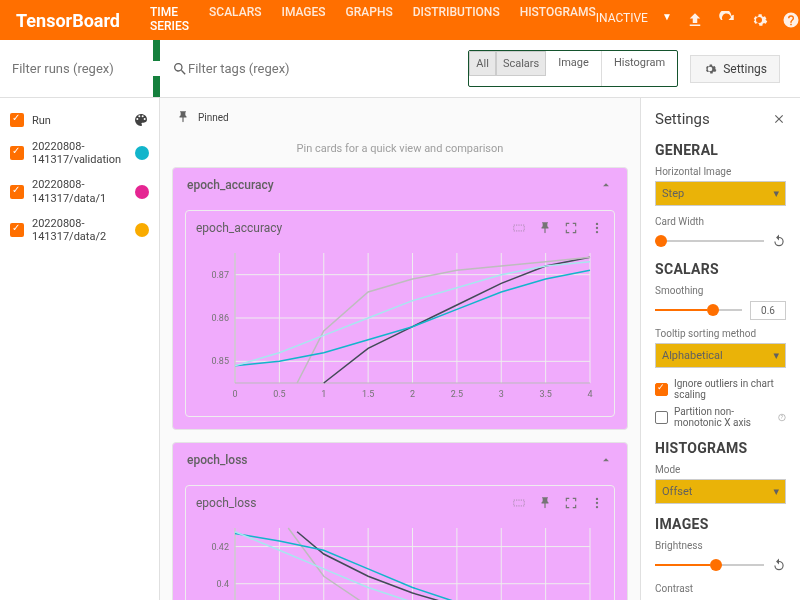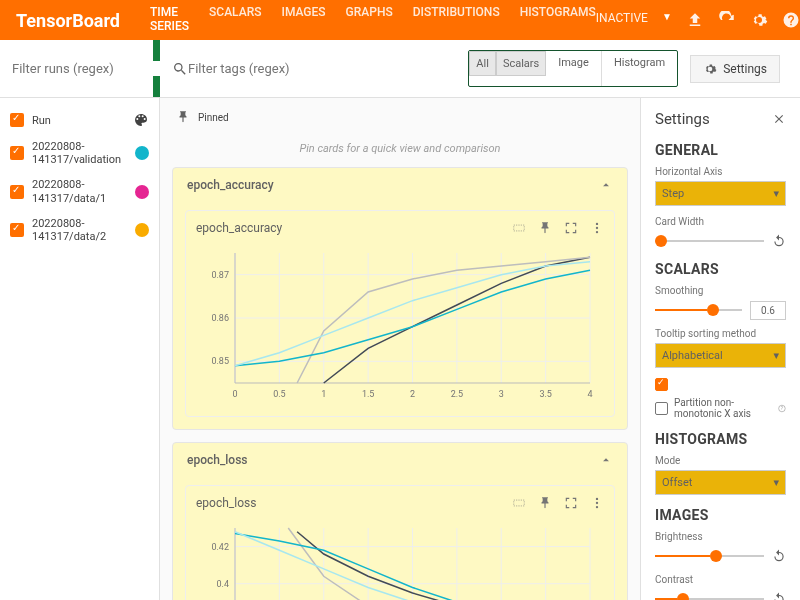--- a/index.html
+++ b/index.html
@@ -25,22 +25,22 @@
 .main{display:flex;height:520px}
 .sidebar{width:160px;border-right:1px solid #e0e0e0;padding:8px 10px}
 .run-row{display:flex;align-items:center;gap:8px;padding:6px 0;font-size:11px;color:#424242}
 .cb{width:14px;height:14px;background:#ff6f00;border-radius:2px;position:relative;flex-shrink:0}
 .cb::after{content:"✓";color:#fff;font-size:10px;position:absolute;top:-1px;left:2px}
 .dot{width:14px;height:14px;border-radius:50%;margin-left:auto;flex-shrink:0}
 .palette{width:16px;height:16px;margin-left:auto;fill:#424242}
 .content{flex:1;overflow-y:auto;background:#fafafa;padding:0 12px}
 .pinned{display:flex;align-items:center;gap:8px;padding:12px 4px;font-size:10px;color:#424242}
 .pin-icon{width:14px;height:14px;fill:#616161}
-.hint{text-align:center;font-size:11px;font-style:italic;color:#9e9e9e;padding:6px 0 12px}
-.section{background:#fef9c3;border:1px solid #e5e5e5;border-radius:4px;margin-bottom:12px}
+.hint{text-align:center;font-size:11px;color:#9e9e9e;padding:6px 0 12px}
+.section{background:#f0abfc;border:1px solid #e5e5e5;border-radius:4px;margin-bottom:12px}
 .section-h{display:flex;justify-content:space-between;align-items:center;padding:10px 14px;font-size:12px;font-weight:500;color:#616161;cursor:pointer}
 .chev{width:14px;height:14px;fill:#757575}
 .card{margin:8px 12px 12px;border:1px solid #eee;border-radius:4px;padding:10px}
 .card-h{display:flex;align-items:center;padding-bottom:8px}
 .card-title{font-size:12px;color:#616161}
 .card-tools{margin-left:auto;display:flex;gap:12px}
 .tool{width:14px;height:14px;fill:#757575;cursor:pointer}
 svg.chart{width:100%;height:160px}
 .axis-line{stroke:#bbb;stroke-width:1}
 .grid{stroke:#eee;stroke-width:1}
@@ -286,21 +286,21 @@
 
   <div class="panel">
     <div class="panel-h">
       <span>Settings</span>
       <svg class="close-x" viewBox="0 0 24 24">
           <path d="M19 6.4L17.6 5 12 10.6 6.4 5 5 6.4 10.6 12 5 17.6 6.4 19 12 13.4 17.6 19 19 17.6 13.4 12z"></path>
         </svg>
     </div>
 
     <div class="grp">GENERAL</div>
-    <div class="lbl">Horizontal Axis</div>
+    <div class="lbl">Horizontal Image</div>
     <div class="sel">
         <span>Step</span>
         <span>▾</span>
       </div>
     <div class="lbl">Card Width</div>
     <div class="slider">
         <div class="track">
           <div class="thumb" style="left:0"></div>
         </div>
         <svg class="reset" viewBox="0 0 24 24">
@@ -317,20 +317,21 @@
         </div>
         <div class="valbox">0.6</div>
       </div>
     <div class="lbl">Tooltip sorting method</div>
     <div class="sel">
         <span>Alphabetical</span>
         <span>▾</span>
       </div>
     <div class="ckrow">
         <div class="ck on"></div>
+        <span>Ignore outliers in chart scaling</span>
       </div>
     <div class="ckrow">
         <div class="ck"></div>
         <span>Partition non-monotonic X axis</span>
         <svg class="help" viewBox="0 0 24 24">
           <circle cx="12" cy="12" r="10" fill="none" stroke="#9e9e9e" stroke-width="2"></circle>
           <text x="12" y="17" text-anchor="middle" font-size="14" fill="#9e9e9e">?</text>
         </svg>
       </div>
 

